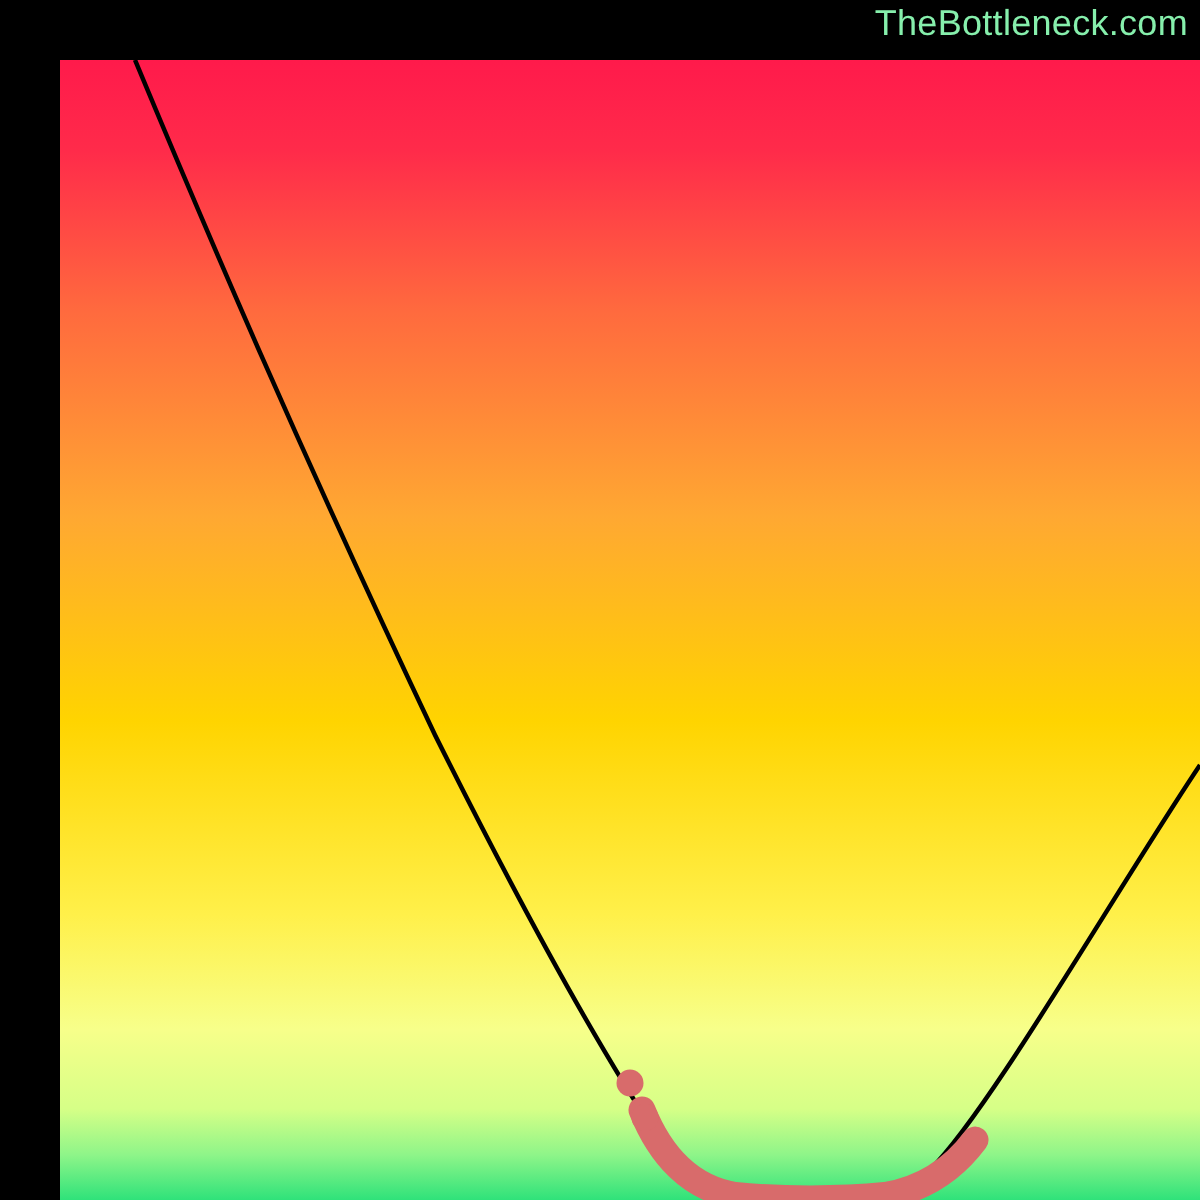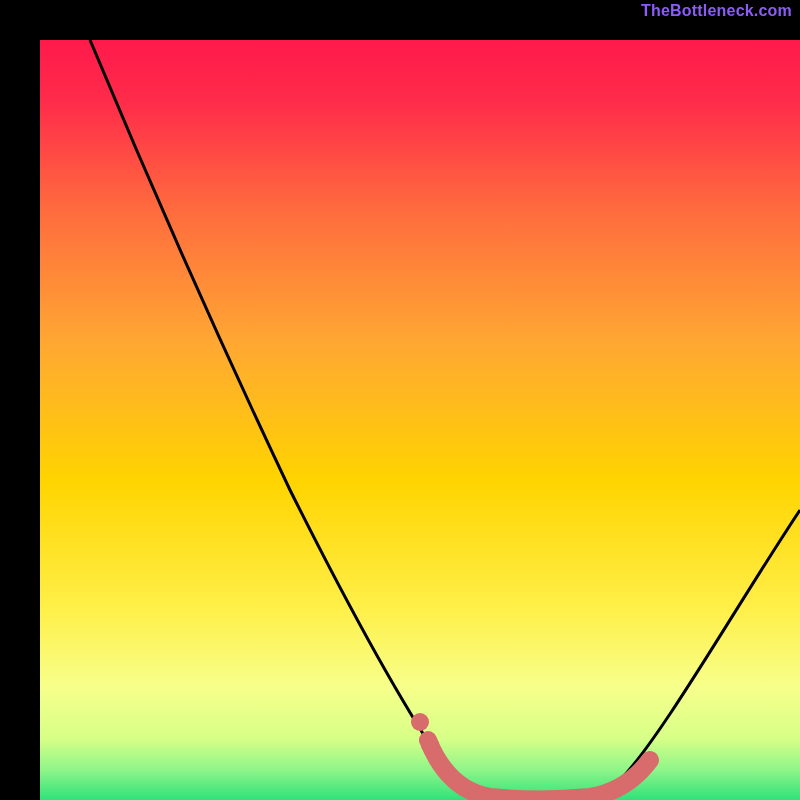--- a/index.html
+++ b/index.html
@@ -23,23 +23,23 @@
     position: absolute;
     left: 20px;
     top: 20px;
     width: 760px;
     height: 760px;
   }
   .watermark {
     position: absolute;
     right: 8px;
     top: 2px;
-    color: #8b5cf6;
-    font-size: 16px;
-    font-weight: 700;
+    color: #86efac;
+    font-size: 24px;
+    font-weight: 400;
     letter-spacing: 0.2px;
   }
 </style>
 </head>
 <body>
 
 <div class="frame">
   <svg class="plot-area" viewBox="0 0 760 760" preserveAspectRatio="none">
     <defs>
       <linearGradient id="bg-grad" x1="0" y1="0" x2="0" y2="1">

